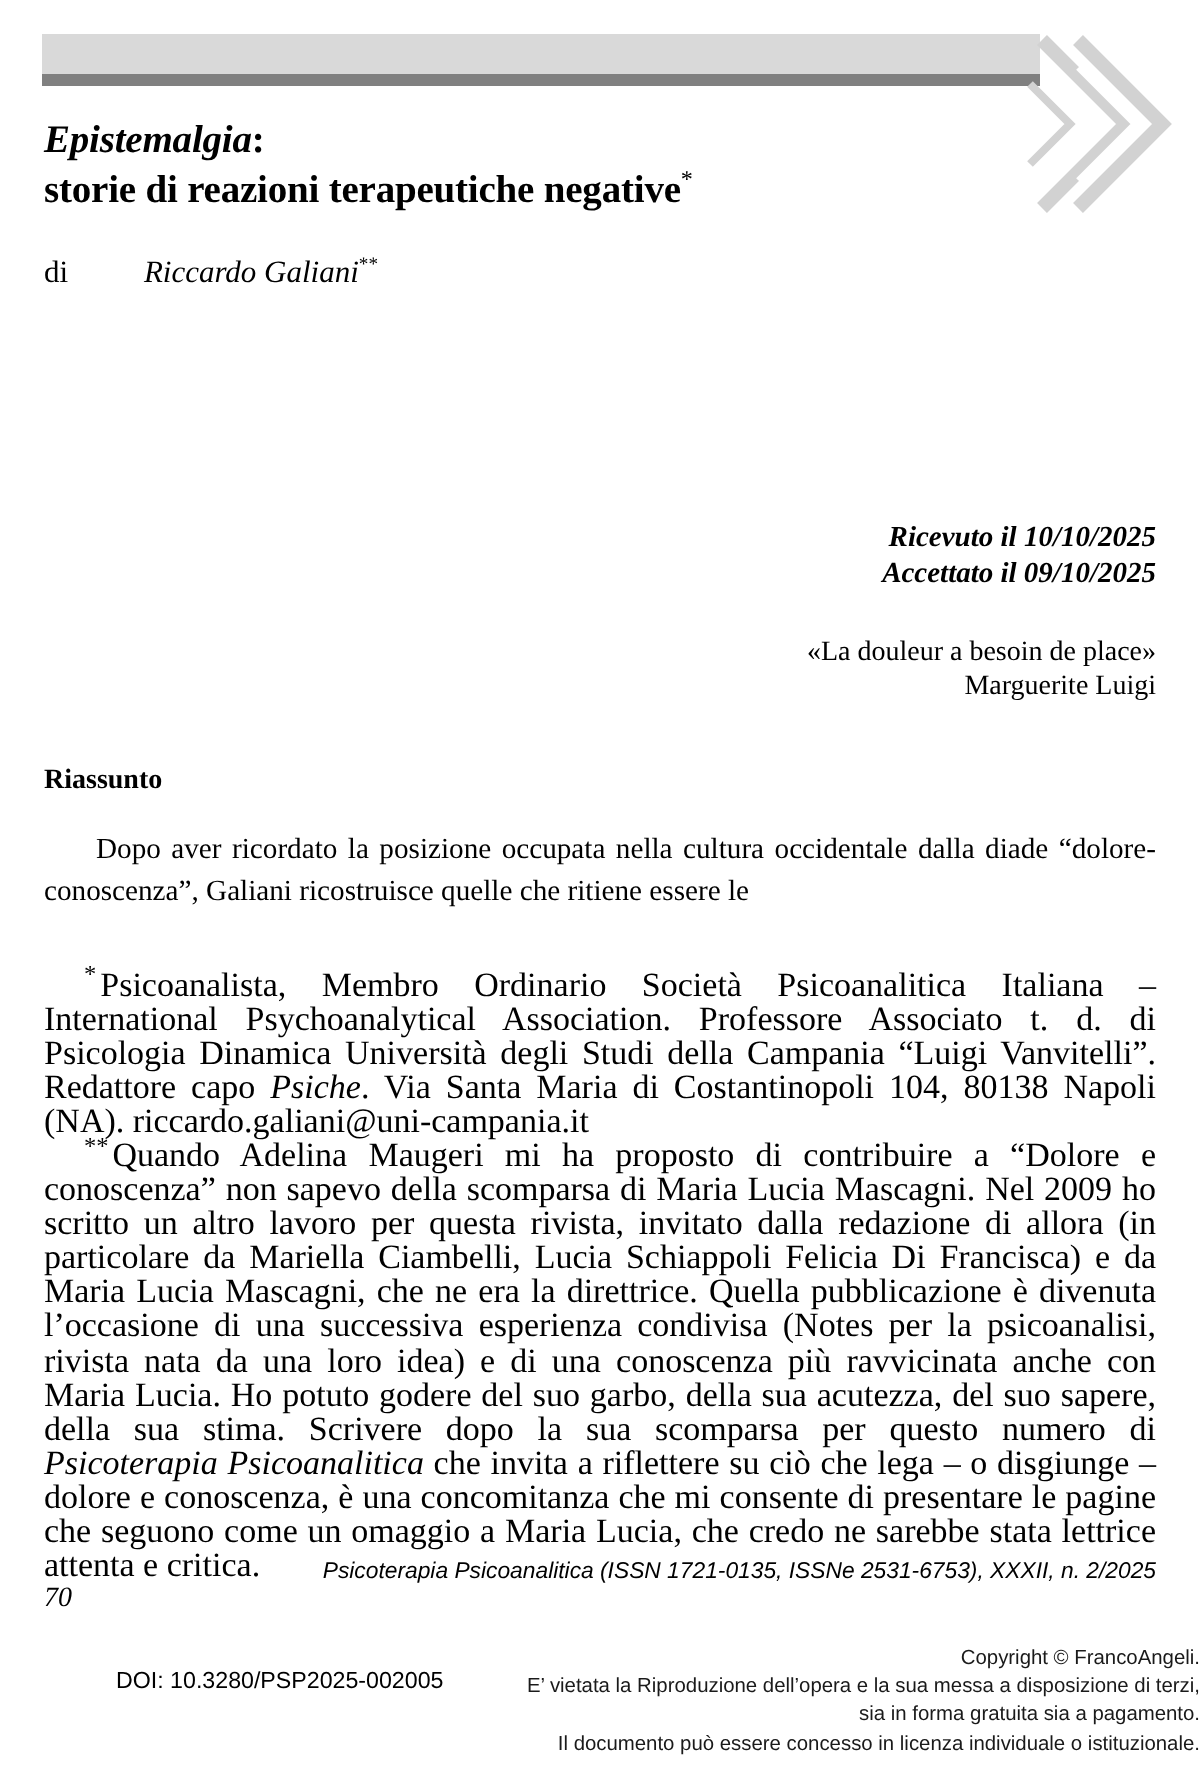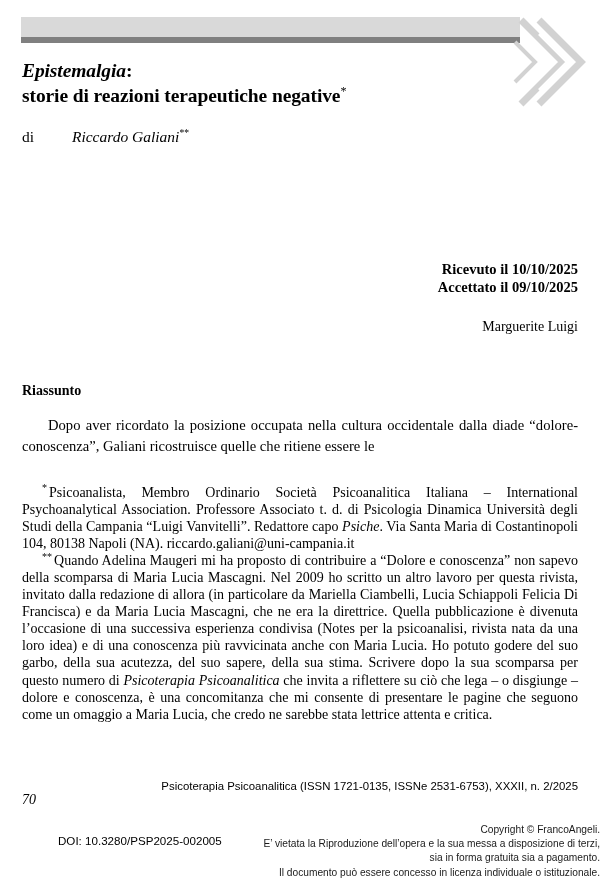--- a/index.html
+++ b/index.html
@@ -92,20 +92,21 @@
     font-style: italic;
     margin-left: 34px;
   }
 
   
   .dates {
     position: absolute;
     right: 22px;
     top: 260px;
     text-align: right;
+    font-style: italic;
     font-weight: bold;
     font-size: 14.5px;
     line-height: 18px;
   }
 
   
   .epigraph {
     position: absolute;
     right: 22px;
     top: 318px;
@@ -135,21 +136,21 @@
   }
 
   
   .footnotes {
     position: absolute;
     left: 22px;
     top: 484px;
     width: 556px;
   }
   .footnote {
-    font-size: 14px;
+    font-size: 17px;
     line-height: 17.05px;
     text-align: justify;
     text-indent: 20px;
     margin: 0;
     font-family: Liberation Serif, serif;
   }
   .footnote .fn-mark {
     font-size: 0.72em;
     vertical-align: super;
     line-height: 0;
@@ -166,20 +167,21 @@
     font-size: 14px;
   }
   .journal-ref {
     position: absolute;
     right: 22px;
     top: 779px;
     text-align: right;
     width: 520px;
     font-family: "Liberation Sans", "DejaVu Sans", sans-serif;
     font-size: 11.4px;
+    font-style: italic;
     line-height: 15.5px;
   }
   .doi-ref {
     position: absolute;
     right: 22px;
     top: 833px;
     text-align: left;
     width: 520px;
     font-family: Liberation Sans, sans-serif;
     font-size: 11.6px;
@@ -230,20 +232,21 @@
   </div>
 
   <div class="author-line"><span>di </span><span class="name">Riccardo Galiani</span><span class="sup">**</span></div>
 
   <div class="dates">
     <div>Ricevuto il 10/10/2025</div>
     <div>Accettato il 09/10/2025</div>
   </div>
 
   <div class="epigraph">
+    <div>«La douleur a besoin de place»</div>
     <div>Marguerite Luigi</div>
   </div>
 
   <div class="abstract-heading">Riassunto</div>
   <div class="abstract-body">Dopo aver ricordato la posizione occupata nella cultura occidentale dalla diade “dolore-conoscenza”, Galiani ricostruisce quelle che ritiene essere le</div>
 
   <div class="footnotes">
     <p class="footnote"><span class="fn-mark">*</span><span>Psicoanalista, Membro Ordinario Società Psicoanalitica Italiana – International Psychoanalytical Association. Professore Associato t. d. di Psicologia Dinamica Università degli Studi della Campania “Luigi Vanvitelli”. Redattore capo </span><em>Psiche</em><span>. Via Santa Maria di Costantinopoli 104, 80138 Napoli (NA). riccardo.galiani@uni-campania.it</span></p>
     <p class="footnote"><span class="fn-mark">**</span><span>Quando Adelina Maugeri mi ha proposto di contribuire a “Dolore e conoscenza” non sapevo della scomparsa di Maria Lucia Mascagni. Nel 2009 ho scritto un altro lavoro per questa rivista, invitato dalla redazione di allora (in particolare da Mariella Ciambelli, Lucia Schiappoli Felicia Di Francisca) e da Maria Lucia Mascagni, che ne era la direttrice. Quella pubblicazione è divenuta l’occasione di una successiva esperienza condivisa (Notes per la psicoanalisi, rivista nata da una loro idea) e di una conoscenza più ravvicinata anche con Maria Lucia. Ho potuto godere del suo garbo, della sua acutezza, del suo sapere, della sua stima. Scrivere dopo la sua scomparsa per questo numero di </span><em>Psicoterapia Psicoanalitica</em><span> che invita a riflettere su ciò che lega – o disgiunge – dolore e conoscenza, è una concomitanza che mi consente di presentare le pagine che seguono come un omaggio a Maria Lucia, che credo ne sarebbe stata lettrice attenta e critica.</span></p>
   </div>

